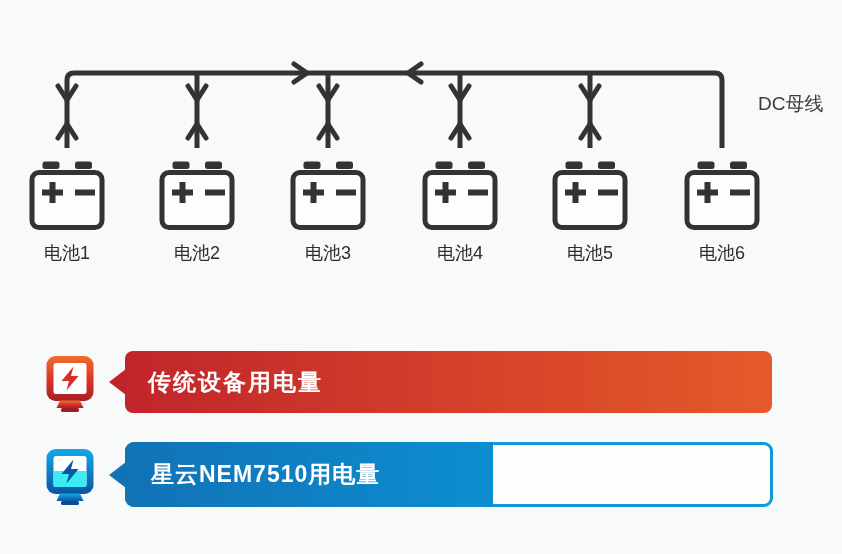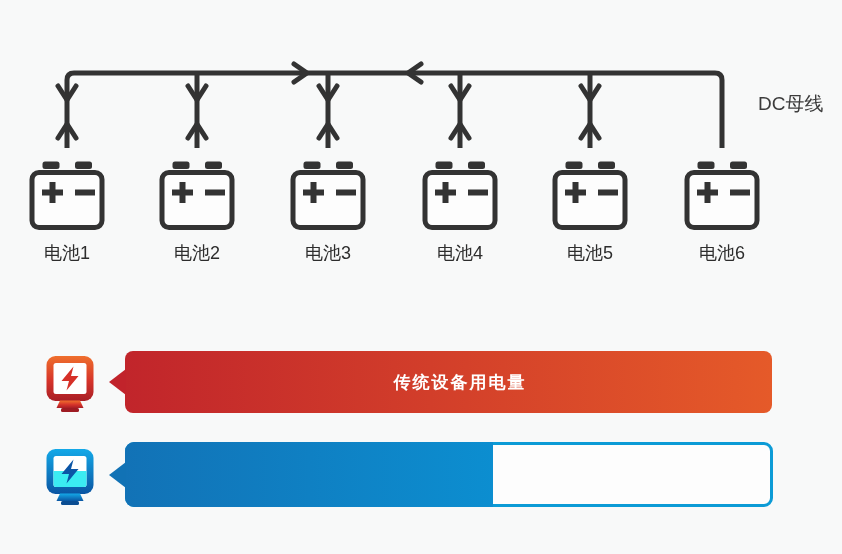--- a/index.html
+++ b/index.html
@@ -8,22 +8,22 @@
     background:#f8f9f9; overflow:hidden;
     font-family:"Liberation Sans","DejaVu Sans",sans-serif;
   }
   .diagram-svg { position:absolute; left:0; top:0; }
   .batt-label { font-size:18px; fill:#2d2d2d; }
   .bus-label  { font-size:19px; fill:#3c3c3c; }
 
   
   .bar {
     position:absolute; display:flex; align-items:center;
-    border-radius:8px; color:#ffffff; font-size:17px; font-weight:bold;
-    letter-spacing:2px; padding-left:23px; box-sizing:border-box;justify-content:center;
+    border-radius:8px; color:#ffffff; font-size:23px; font-weight:bold;
+    letter-spacing:2px; padding-left:23px; box-sizing:border-box;
   }
   .bar-red {
     left:125px; top:351px; width:647px; height:62px;
     background:linear-gradient(90deg,#c1252b 0%,#e55a29 100%);
   }
   .bar-blue-outer {
     position:absolute; left:125px; top:442px; width:648px; height:65px;
     border:3px solid #0c9bd6; border-radius:9px; background:#fdfdfd;
     box-sizing:border-box;
   }
@@ -165,16 +165,17 @@
     <rect x="9.5" y="9" width="33" height="31" rx="2.5" fill="#ffffff"></rect>
     <path d="M9.5 24 H42.5 V37.5 Q42.5 40 40 40 H12 Q9.5 40 9.5 37.5 Z" fill="#3becf2"></path>
     <path d="M29.5 12.5 L17.5 27 H25 L22.5 36.5 L34.5 22 H27 Z" fill="#0b55a6"></path>
     <path d="M16 46.5 L36 46.5 L39.5 54 L12.5 54 Z" fill="url(#gradBlue)"></path>
     <rect x="17" y="54" width="18" height="4" rx="1.5" fill="#0a4d92"></rect>
   </svg>
 
   <div class="bar-blue-outer">
     <div class="bar-blue-fill">
       <span class="pointer pointer-blue"></span>
+      <span>星云NEM7510用电量</span>
     </div>
   </div>
 
 </div>
 
 </body></html>

